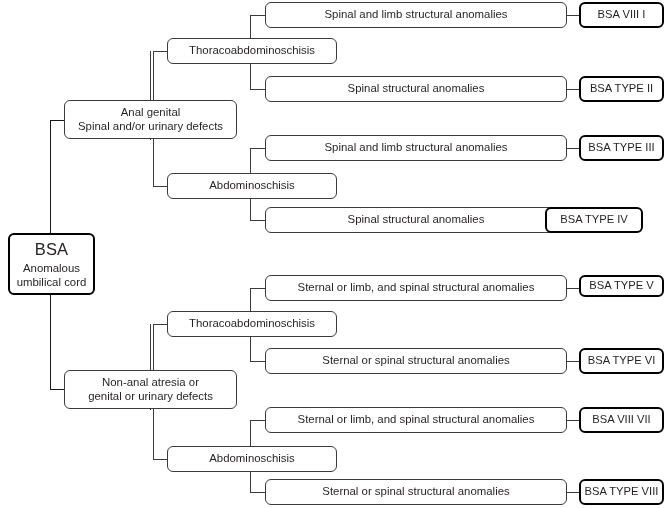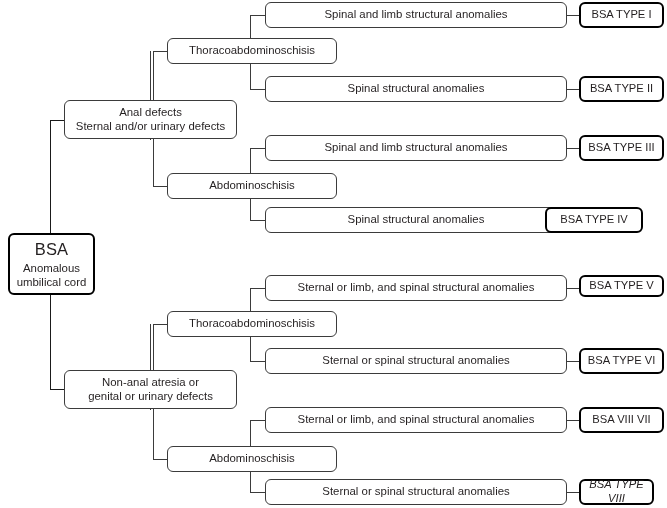--- a/index.html
+++ b/index.html
@@ -125,22 +125,22 @@
   <div class="conn h" style="left:567px; top:420px; width:12px;"></div>
   <div class="conn h" style="left:567px; top:492px; width:12px;"></div>
 
   <div class="node root" style="left:8px; top:233px; width:87px; height:62px;">
     <div class="root-title">BSA</div>
     <div class="root-sub">Anomalous</div>
     <div class="root-sub">umbilical cord</div>
   </div>
 
   <div class="node thin two-line" style="left:64px; top:100px; width:173px; height:39px;">
-    <span class="l2line">Anal defects</span>
-    <span class="l2line">Sternal and/or urinary defects</span>
+    <span class="l2line">Anal genital</span>
+    <span class="l2line">Spinal and/or urinary defects</span>
   </div>
 
   <div class="node thin two-line" style="left:64px; top:370px; width:173px; height:39px;text-align:center;">
     <span class="l2line">Non-anal atresia or</span>
     <span class="l2line">genital or urinary defects</span>
   </div>
 
   <div class="node thin" style="left:167px; top:38px; width:170px; height:26px;">
     <span>Thoracoabdominoschisis</span>
   </div>
@@ -173,37 +173,37 @@
     <span>Sternal or spinal structural anomalies</span>
   </div>
   <div class="node thin" style="left:265px; top:407px; width:302px; height:26px;">
     <span>Sternal or limb, and spinal structural anomalies</span>
   </div>
   <div class="node thin" style="left:265px; top:479px; width:302px; height:26px;">
     <span>Sternal or spinal structural anomalies</span>
   </div>
 
   <div class="node heavy" style="left:579px; top:2px; width:85px; height:26px;">
-    <span>BSA TYPE I</span>
+    <span>BSA VIII I</span>
   </div>
   <div class="node heavy" style="left:579px; top:76px; width:85px; height:26px;">
     <span>BSA TYPE II</span>
   </div>
   <div class="node heavy" style="left:579px; top:135px; width:85px; height:26px;">
     <span>BSA TYPE III</span>
   </div>
   <div class="node heavy" style="left:545px; top:207px; width:98px; height:26px;">
     <span>BSA TYPE IV</span>
   </div>
   <div class="node heavy" style="left:579px; top:275px; width:85px; height:22px;">
     <span>BSA TYPE V</span>
   </div>
   <div class="node heavy" style="left:579px; top:348px; width:85px; height:26px;">
     <span>BSA TYPE VI</span>
   </div>
   <div class="node heavy" style="left:579px; top:407px; width:85px; height:26px;">
     <span>BSA VIII VII</span>
   </div>
-  <div class="node heavy" style="left:579px; top:479px; width:75px; height:26px;font-style:italic;">
+  <div class="node heavy" style="left:579px; top:479px; width:85px; height:26px;">
     <span>BSA TYPE VIII</span>
   </div>
 
 </div>
 
 </body></html>

